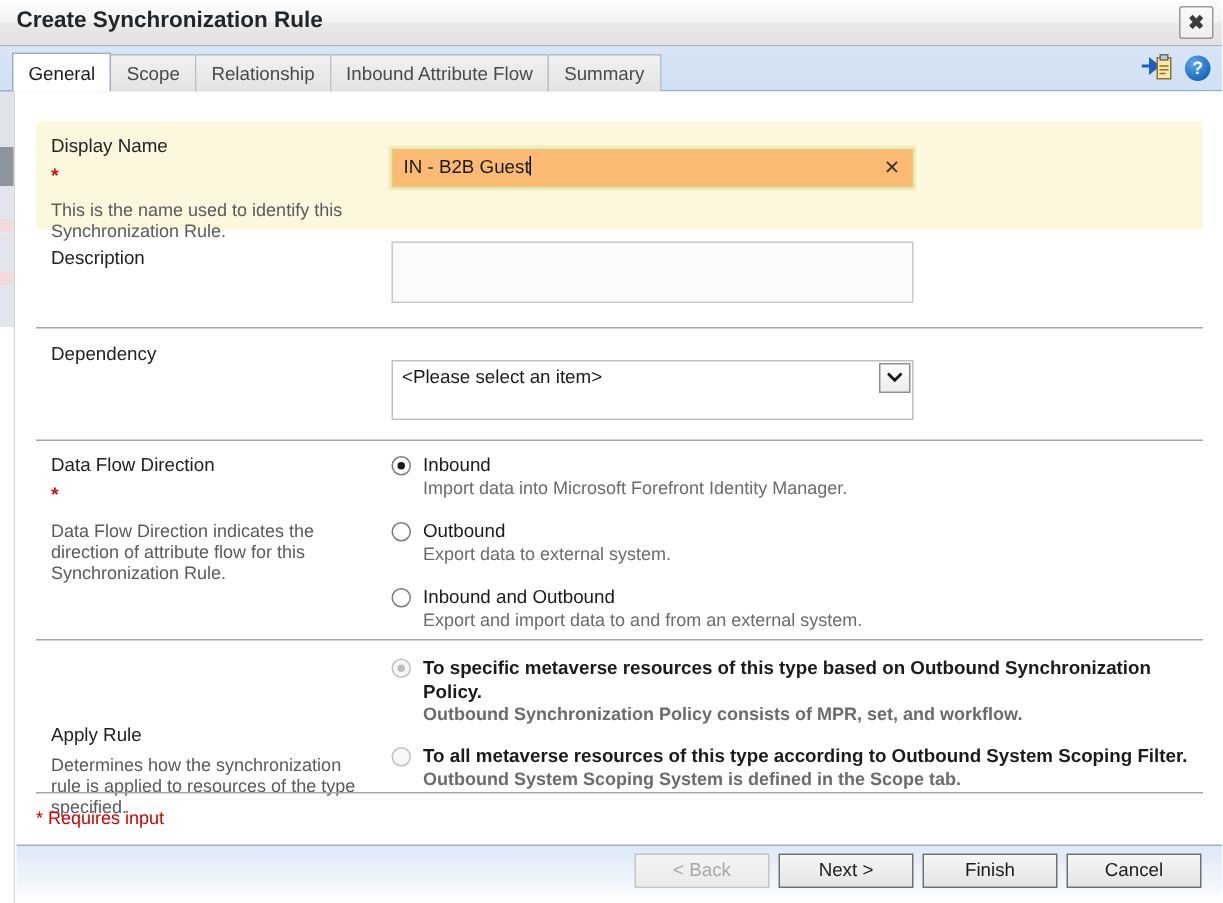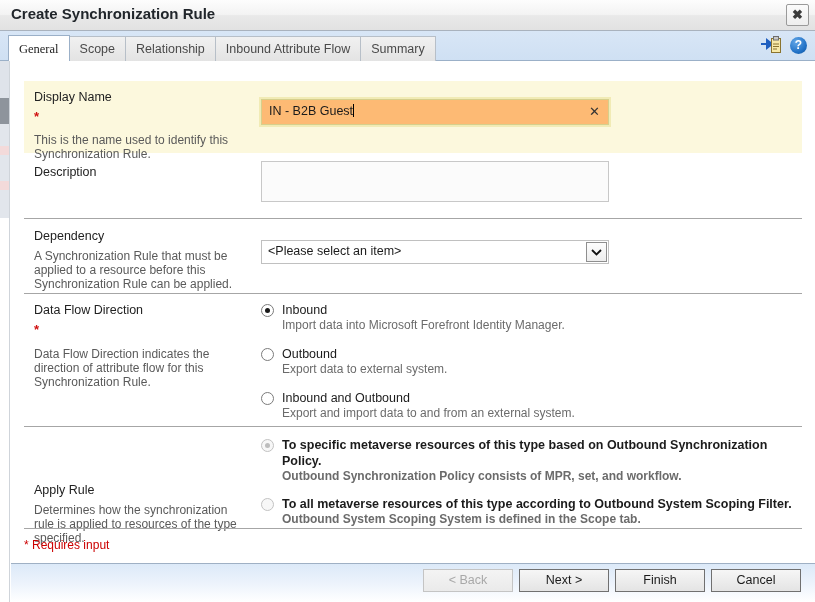--- a/index.html
+++ b/index.html
@@ -108,21 +108,21 @@
     font-size: 12.5px;
     color: #4a4a4a;
     background: linear-gradient(to bottom, #f1f1f1 0%, #e3e3e3 100%);
     border: 1px solid #b7bfc8;
     border-bottom: none;
     border-left: none;
     box-sizing: border-box;
     cursor: pointer;
     white-space: nowrap;
   }
-  .tab:first-child { border-left: 1px solid #b7bfc8; font-family: Liberation Serif, serif; }
+  .tab:first-child { border-left: 1px solid #b7bfc8; }
   .tab.active {
     background: #ffffff;
     color: #1b1b1b;
     height: 26px;
     line-height: 26px;
     border-color: #9bb0c8;
   }
   .tab-tools {
     position: absolute;
     right: 8px;
@@ -256,21 +256,21 @@
     height: 41px;
     background: #fbfbfb;
     border: 1px solid #c8c8c8;
     box-sizing: border-box;
   }
 
   
   .sel {
     position: relative;
     width: 348px;
-    height: 24px;
+    height: 40px;
     background: #ffffff;
     border: 1px solid #c0c0c0;
     box-sizing: border-box;
   }
   .sel .val {
     position: absolute;
     left: 6px;
     top: 3px;
     font-size: 12.5px;
     color: #1b1b1b;
@@ -452,21 +452,20 @@
       <div class="field-input-col" style="left:237px; top:2px;">
         <div class="txt-area" placeholder=""></div>
       </div>
     </div>
 
     <div class="divider" style="top:157px;"></div>
 
     <div class="section" style="top:158px; left:13px; width:778px; height:74px;">
       <div class="field-label-col" style="left:10px; top:10px;">
         <div class="lbl-title">Dependency</div>
-        <div class="lbl-desc" style="margin-top:5px; width:205px;">A Synchronization Rule that must be applied to a resource before this Synchronization Rule can be applied.</div>
       </div>
       <div class="field-input-col" style="left:237px; top:21px;">
         <div class="sel">
           <span class="val">&lt;Please select an item&gt;</span>
           <span class="arrowbox">
             <svg width="11" height="8" viewBox="0 0 11 8" style="vertical-align:middle;">
               <path d="M1 2 L5.5 6.5 L10 2" stroke="#111" stroke-width="1.8" fill="none"></path>
             </svg>
           </span>
         </div>

